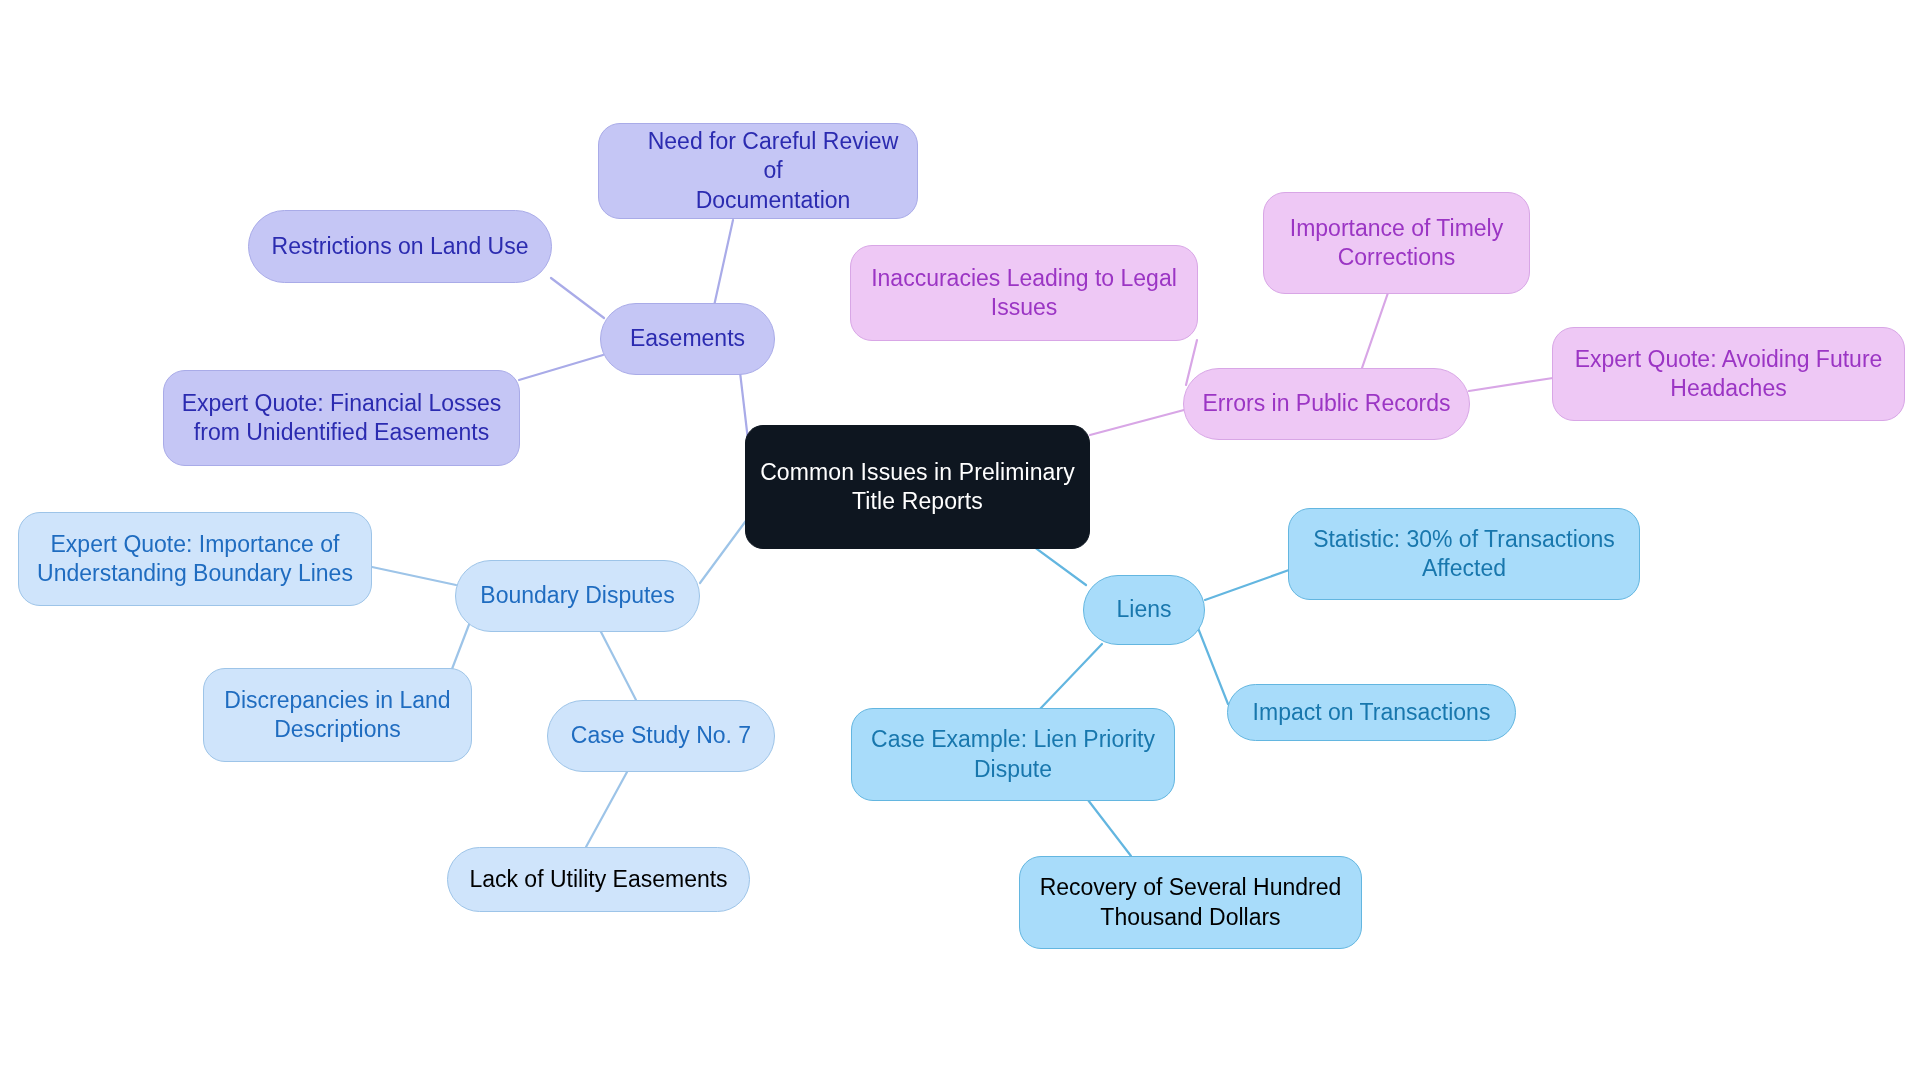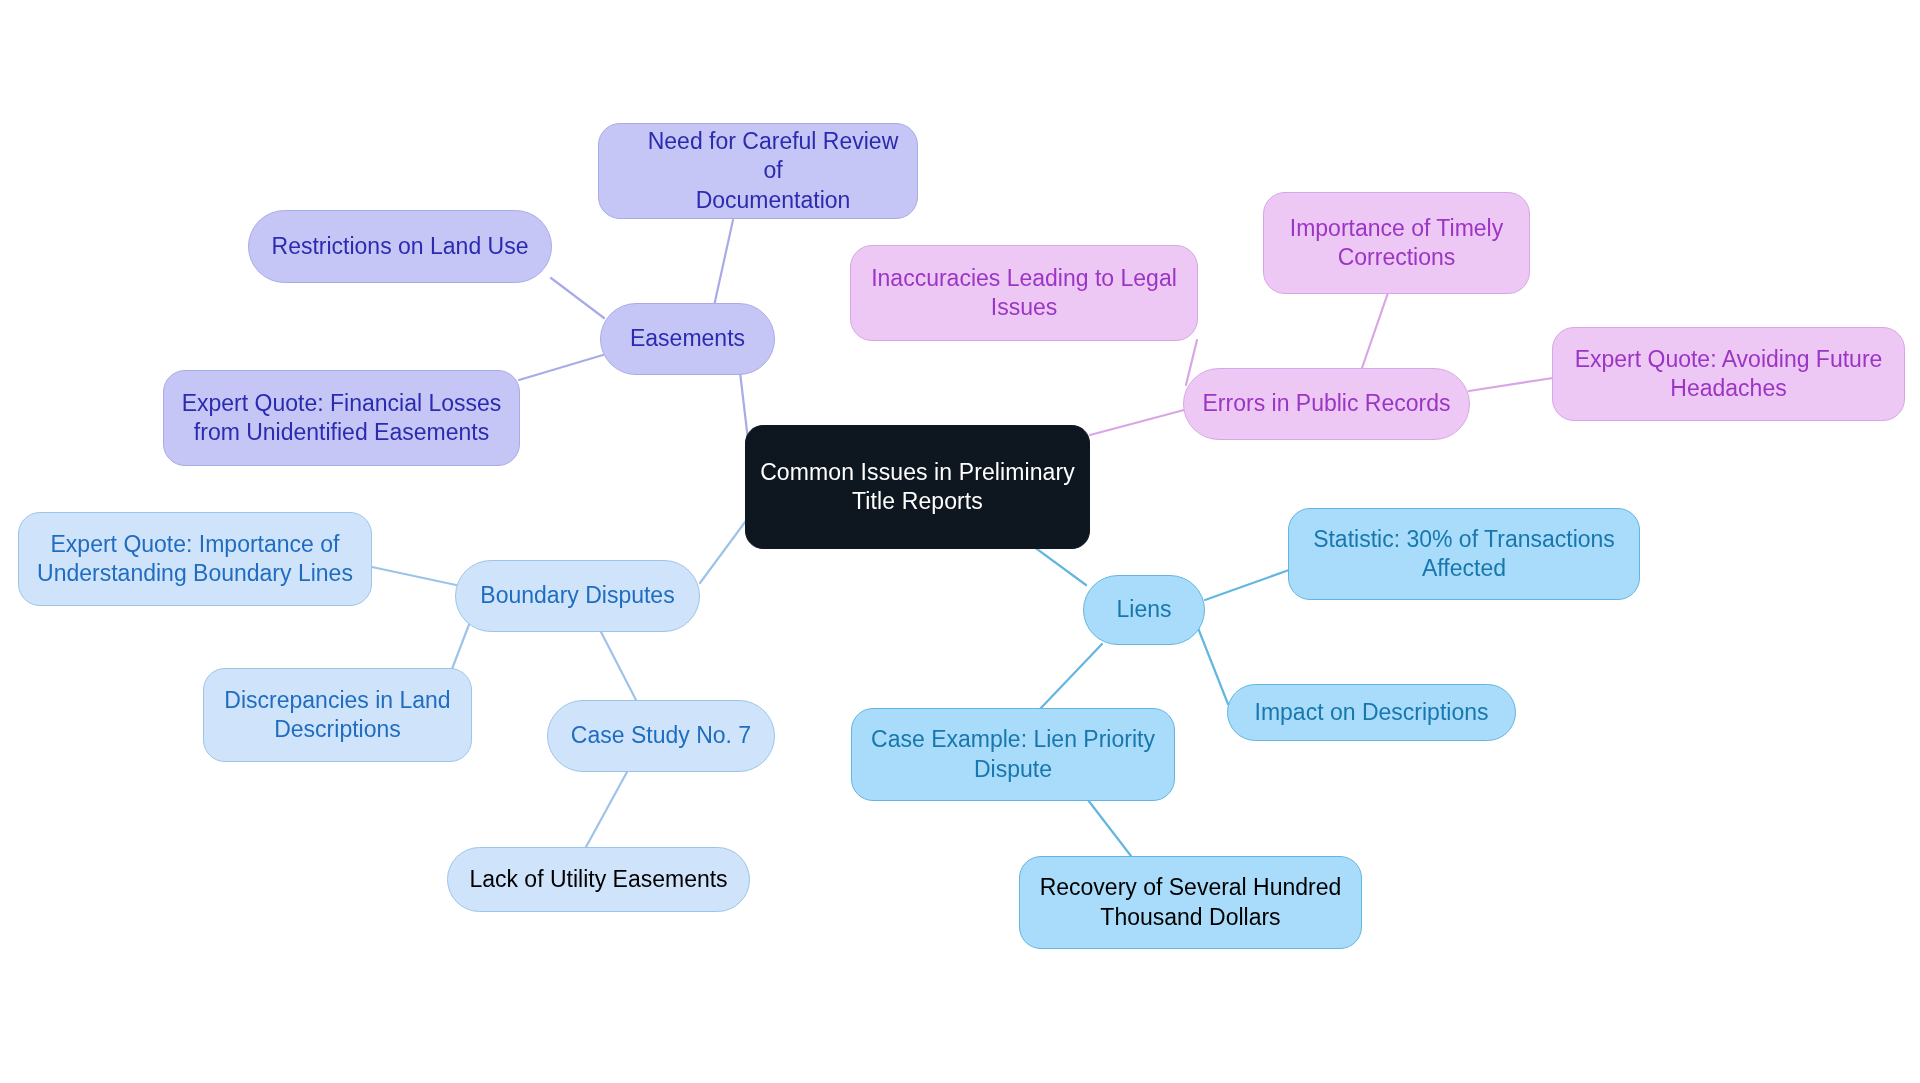--- a/index.html
+++ b/index.html
@@ -100,19 +100,19 @@
       <div class="node node-branch" style="left: 455px; top: 560px; width: 245px; height: 72px; background: rgb(207, 228, 251); color: rgb(31, 108, 192); border-color: rgb(157, 196, 232);">Boundary Disputes</div>
       <div class="node node-leaf" style="left: 18px; top: 512px; width: 354px; height: 94px; background: rgb(207, 228, 251); color: rgb(31, 108, 192); border-color: rgb(157, 196, 232);">Expert Quote: Importance of
 Understanding Boundary Lines</div>
       <div class="node node-leaf" style="left: 203px; top: 668px; width: 269px; height: 94px; background: rgb(207, 228, 251); color: rgb(31, 108, 192); border-color: rgb(157, 196, 232);">Discrepancies in Land
 Descriptions</div>
       <div class="node node-leaf pill" style="left: 547px; top: 700px; width: 228px; height: 72px; background: rgb(207, 228, 251); color: rgb(31, 108, 192); border-color: rgb(157, 196, 232);">Case Study No. 7</div>
       <div class="node node-leaf pill" style="left: 447px; top: 847px; width: 303px; height: 65px; background: rgb(207, 228, 251); color: #000000; border-color: rgb(157, 196, 232);">Lack of Utility Easements</div>
       <div class="node node-branch" style="left: 1083px; top: 575px; width: 122px; height: 70px; background: rgb(168, 220, 250); color: rgb(24, 119, 173); border-color: rgb(99, 182, 224); text-align: right;">Liens</div>
       <div class="node node-leaf" style="left: 1288px; top: 508px; width: 352px; height: 92px; background: rgb(168, 220, 250); color: rgb(24, 119, 173); border-color: rgb(99, 182, 224);">Statistic: 30% of Transactions
 Affected</div>
-      <div class="node node-leaf pill" style="left: 1227px; top: 684px; width: 289px; height: 57px; background: rgb(168, 220, 250); color: rgb(24, 119, 173); border-color: rgb(99, 182, 224);">Impact on Descriptions</div>
+      <div class="node node-leaf pill" style="left: 1227px; top: 684px; width: 289px; height: 57px; background: rgb(168, 220, 250); color: rgb(24, 119, 173); border-color: rgb(99, 182, 224);">Impact on Transactions</div>
       <div class="node node-leaf" style="left: 851px; top: 708px; width: 324px; height: 93px; background: rgb(168, 220, 250); color: rgb(24, 119, 173); border-color: rgb(99, 182, 224);">Case Example: Lien Priority
 Dispute</div>
       <div class="node node-leaf" style="left: 1019px; top: 856px; width: 343px; height: 93px; background: rgb(168, 220, 250); color: #000000; border-color: rgb(99, 182, 224);">Recovery of Several Hundred
 Thousand Dollars</div>
     </div>
 </div>
 
 </body></html>

